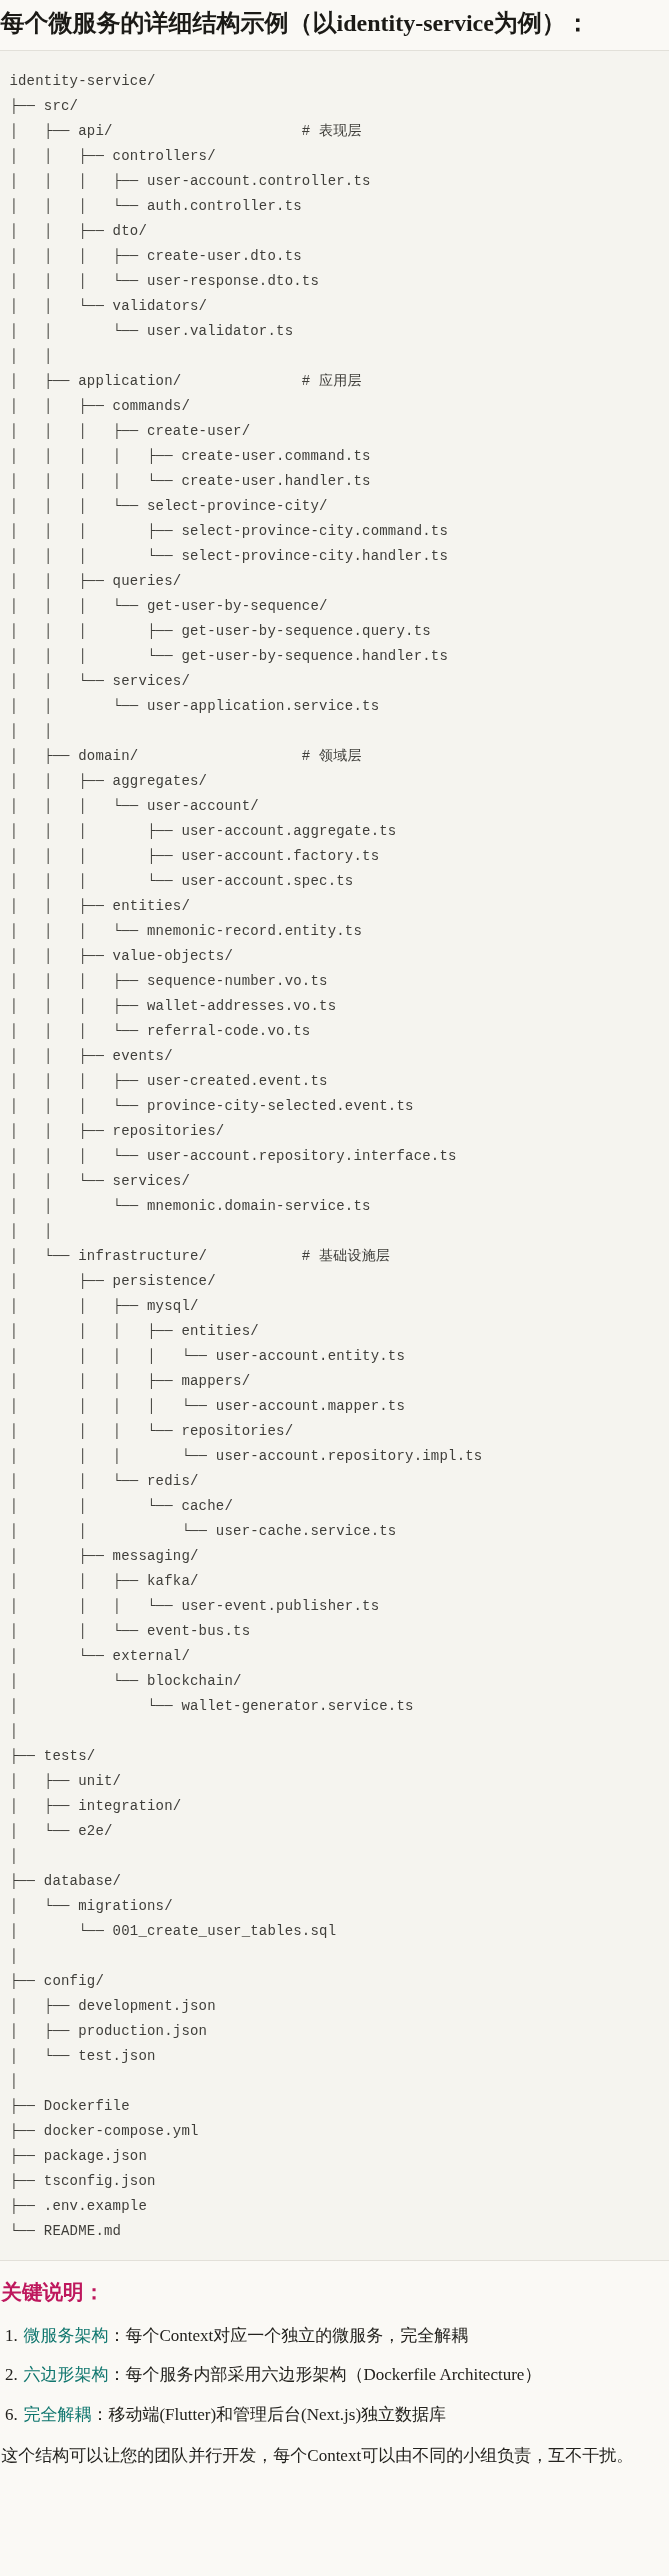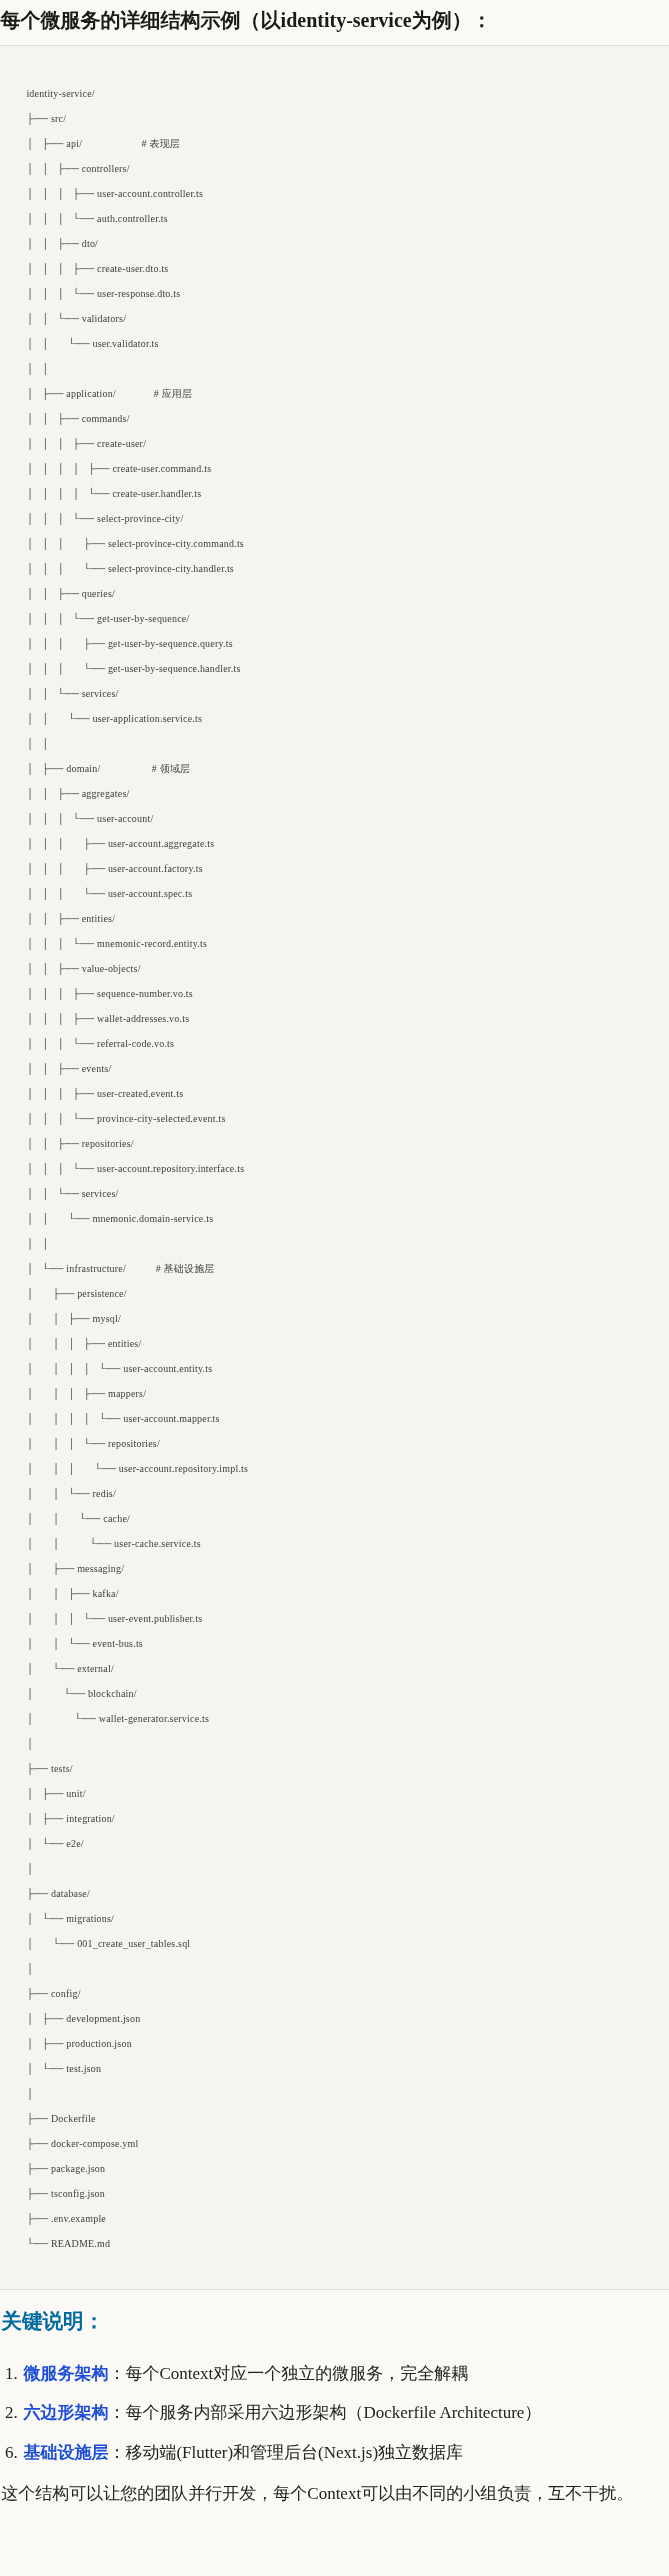--- a/index.html
+++ b/index.html
@@ -10,70 +10,70 @@
   }
   .page {
     width: 669px;
     height: 2576px;
     overflow: hidden;
     box-sizing: border-box;
   }
   .page-title {
     margin: 0;
     padding: 8.1px 6.3px 12px 0.6px;
-    font-size: 20px;
+    font-size: 24px;
     line-height: 1.25;
     font-weight: bold;
     color: #1b1a16;
     font-family: "Liberation Serif", "DejaVu Serif", serif;
   }
   .code-panel {
     background: #f5f4ef;
     border-top: 0.6px solid #e2e0d9;
     border-bottom: 0.6px solid #e2e0d9;
     padding: 17.5px 7.5px 16.3px 9.4px;
     box-sizing: border-box;
   }
   .code-panel pre {
-    margin: 17px;
-    font-family: Liberation Serif, serif;
-    font-size: 10px;
+    margin: 0;
+    font-family: Liberation Mono, monospace;
+    font-size: 14px;
     line-height: 25px;
     letter-spacing: 0.2px;
     color: #3f3e3a;
     white-space: pre;
   }
   .notes {
     padding: 19px 10px 0 1.3px;
   }
   .notes-heading {
-    margin: 0 0 28px 0;
+    margin: 0 0 19px 0;
     font-size: 20.6px;
     font-weight: bold;
-    color: #0369a1;
+    color: #be185d;
     line-height: 1.2;
   }
   .notes-list {
     margin: 0;
     padding: 0;
     list-style: none;
   }
   .note-item {
     margin: 0 0 15.6px 0;
     padding-left: 3.8px;
     font-size: 17px;
     line-height: 24px;
     color: #23221e;
   }
   .note-num {
     margin-right: 5.6px;
   }
   .note-term {
-    font-weight: bold;
-    color: #1d4ed8;
+    font-weight: normal;
+    color: #0f766e;
   }
   .closing-paragraph {
     margin: 17.5px 0 0 0;
     padding-left: 0;
     font-size: 17px;
     line-height: 24px;
     color: #23221e;
   }
 </style>
 </head>
@@ -173,21 +173,21 @@
 └── README.md</pre>
   </div>
 
   <div class="notes">
 
     <p class="notes-heading">关键说明：</p>
 
     <ol class="notes-list">
       <li class="note-item"><span class="note-num">1.</span><span class="note-term">微服务架构</span><span>：</span><span>每个Context对应一个独立的微服务，完全解耦</span></li>
       <li class="note-item"><span class="note-num">2.</span><span class="note-term">六边形架构</span><span>：</span><span>每个服务内部采用六边形架构（Dockerfile Architecture）</span></li>
-      <li class="note-item"><span class="note-num">6.</span><span class="note-term">基础设施层</span><span>：</span><span>移动端(Flutter)和管理后台(Next.js)独立数据库</span></li>
+      <li class="note-item"><span class="note-num">6.</span><span class="note-term">完全解耦</span><span>：</span><span>移动端(Flutter)和管理后台(Next.js)独立数据库</span></li>
     </ol>
 
     <p class="closing-paragraph">这个结构可以让您的团队并行开发，每个Context可以由不同的小组负责，互不干扰。</p>
 
   </div>
 
 </div>
 
 
 </body></html>

